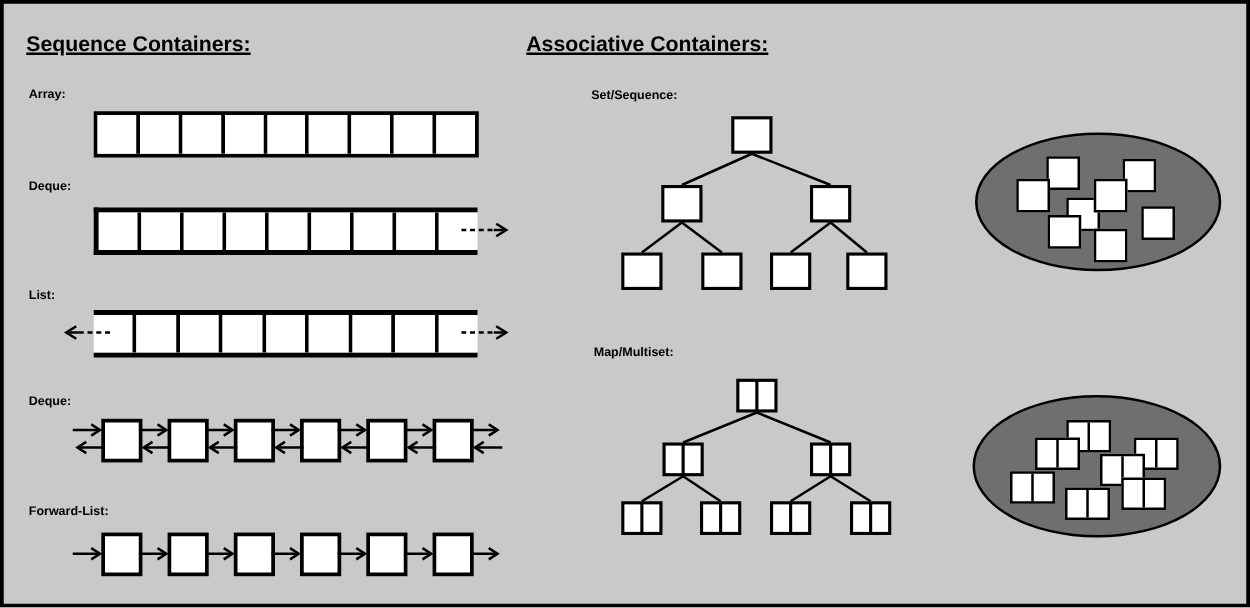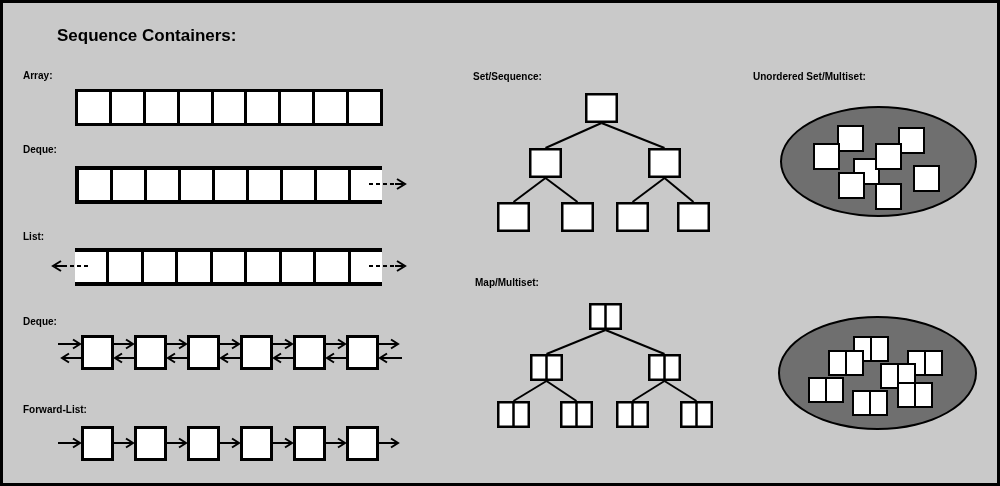--- a/index.html
+++ b/index.html
@@ -3,21 +3,21 @@
 <meta charset="utf-8">
 <style>
   html,body{margin:0;padding:0;background:#fff;}
   .canvas{
     position:relative;width:1000px;height:486px;box-sizing:border-box;
     border:3px solid #000;overflow:hidden;
     font-family:"Liberation Sans",sans-serif;color:#000;
   }
   .heading{
     position:absolute;font-size:17px;font-weight:bold;white-space:nowrap;
-    text-decoration-thickness:2px;margin-left:36px;
+    text-decoration:underline;text-decoration-thickness:2px;
   }
   .label{position:absolute;font-size:10px;font-weight:bold;white-space:nowrap;}
   
   .seq-row{position:absolute;display:flex;box-sizing:border-box;}
   .row-array{left:72px;top:86px;width:308px;height:37px;border:3px solid #000;}
   .row-vector{left:72px;top:163px;width:307px;height:38px;border-top:4px solid #000;border-bottom:4px solid #000;border-left:4px solid #000;}
   .row-deque{left:72px;top:245px;width:307px;height:38px;border-top:4px solid #000;border-bottom:4px solid #000;}
   .cell{flex:1 1 0;min-width:0;background:#fff;border-right:3px solid #000;}
   .cell:last-child{border-right:0;}
   
@@ -34,20 +34,21 @@
   .sq{position:absolute;background:#fff;border:2px solid #000;box-sizing:border-box;}
   .dom{position:absolute;background:#fff;border:2px solid #000;box-sizing:border-box;}
   .dom-div{position:absolute;left:50%;top:0;bottom:0;width:2px;margin-left:-1px;background:#000;}
 </style>
 </head>
 <body>
 
 <div class="canvas" style="background: rgb(201, 201, 201);">
 
   <div class="heading" style="left:18px;top:23px">Sequence Containers:</div>
+  <div class="heading" style="left:418px;top:23px">Associative Containers:</div>
 
   <div class="label" style="left:20px;top:67px">Array:</div>
   <div class="label" style="left:20px;top:141px">Deque:</div>
   <div class="label" style="left:20px;top:228px">List:</div>
   <div class="label" style="left:20px;top:313px">Deque:</div>
   <div class="label" style="left:20px;top:401px">Forward-List:</div>
 
   <div class="seq-row row-array">
       <div class="cell"></div>
       <div class="cell"></div>
@@ -261,21 +262,20 @@
       <rect x="5.25" y="102.25" width="30.5" height="24.5" fill="#ffffff" stroke="#000000" stroke-width="2.5"></rect>
       <line x1="20.5" y1="102" x2="20.5" y2="127" stroke="#000000" stroke-width="2.5"></line>
       <rect x="68.25" y="102.25" width="30.5" height="24.5" fill="#ffffff" stroke="#000000" stroke-width="2.5"></rect>
       <line x1="83.5" y1="102" x2="83.5" y2="127" stroke="#000000" stroke-width="2.5"></line>
       <rect x="124.25" y="102.25" width="30.5" height="24.5" fill="#ffffff" stroke="#000000" stroke-width="2.5"></rect>
       <line x1="139.5" y1="102" x2="139.5" y2="127" stroke="#000000" stroke-width="2.5"></line>
       <rect x="188.25" y="102.25" width="30.5" height="24.5" fill="#ffffff" stroke="#000000" stroke-width="2.5"></rect>
       <line x1="203.5" y1="102" x2="203.5" y2="127" stroke="#000000" stroke-width="2.5"></line>
     </svg>
 
-  <div class="label" style="left:750px;top:68px">Unordered Set/Multiset:</div>
 
   <div class="ellipse" style="left: 777px; top: 103px; width: 193px; height: 107px; background: rgb(111, 111, 111);">
       <div class="sq" style="left: 71px; top: 50px; width: 27px; height: 27px;"></div>
       <div class="sq" style="left: 55px; top: 17px; width: 27px; height: 27px;"></div>
       <div class="sq" style="left: 116px; top: 19px; width: 27px; height: 27px;"></div>
       <div class="sq" style="left: 31px; top: 35px; width: 27px; height: 27px;"></div>
       <div class="sq" style="left: 93px; top: 35px; width: 27px; height: 27px;"></div>
       <div class="sq" style="left: 131px; top: 57px; width: 27px; height: 27px;"></div>
       <div class="sq" style="left: 56px; top: 64px; width: 27px; height: 27px;"></div>
       <div class="sq" style="left: 93px; top: 75px; width: 27px; height: 27px;"></div>

